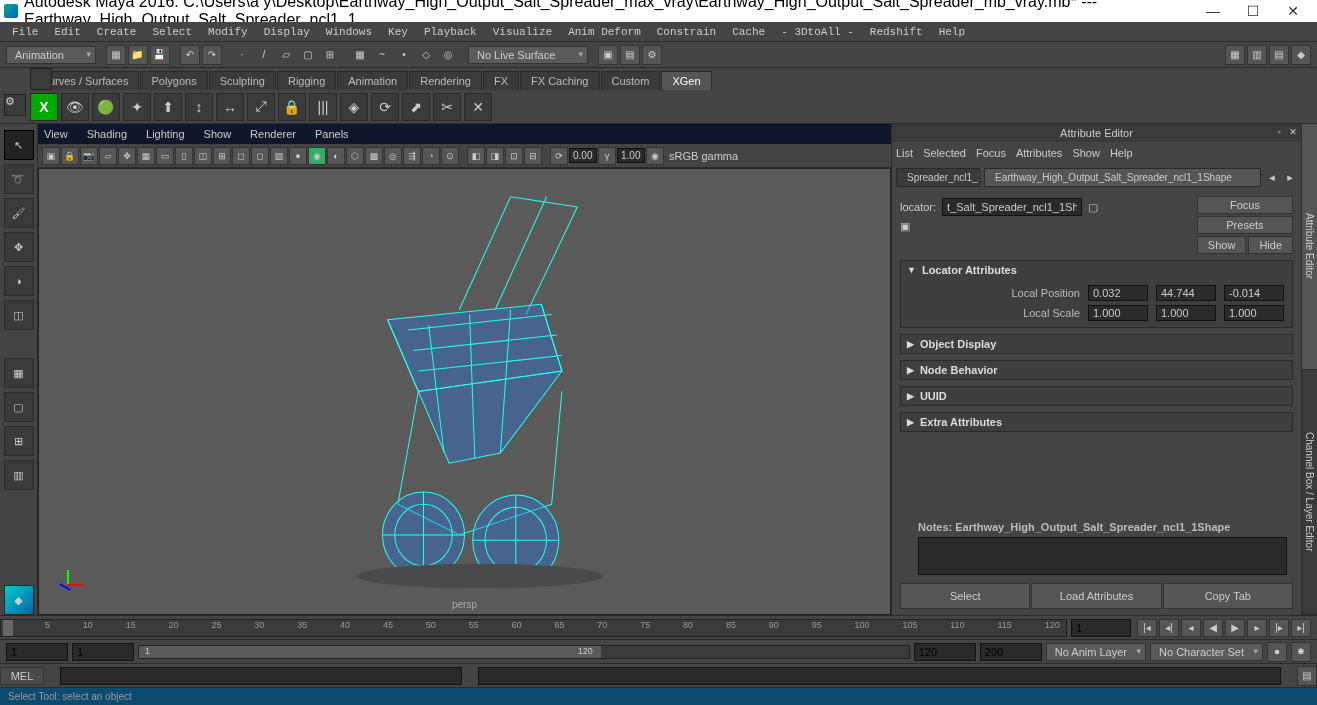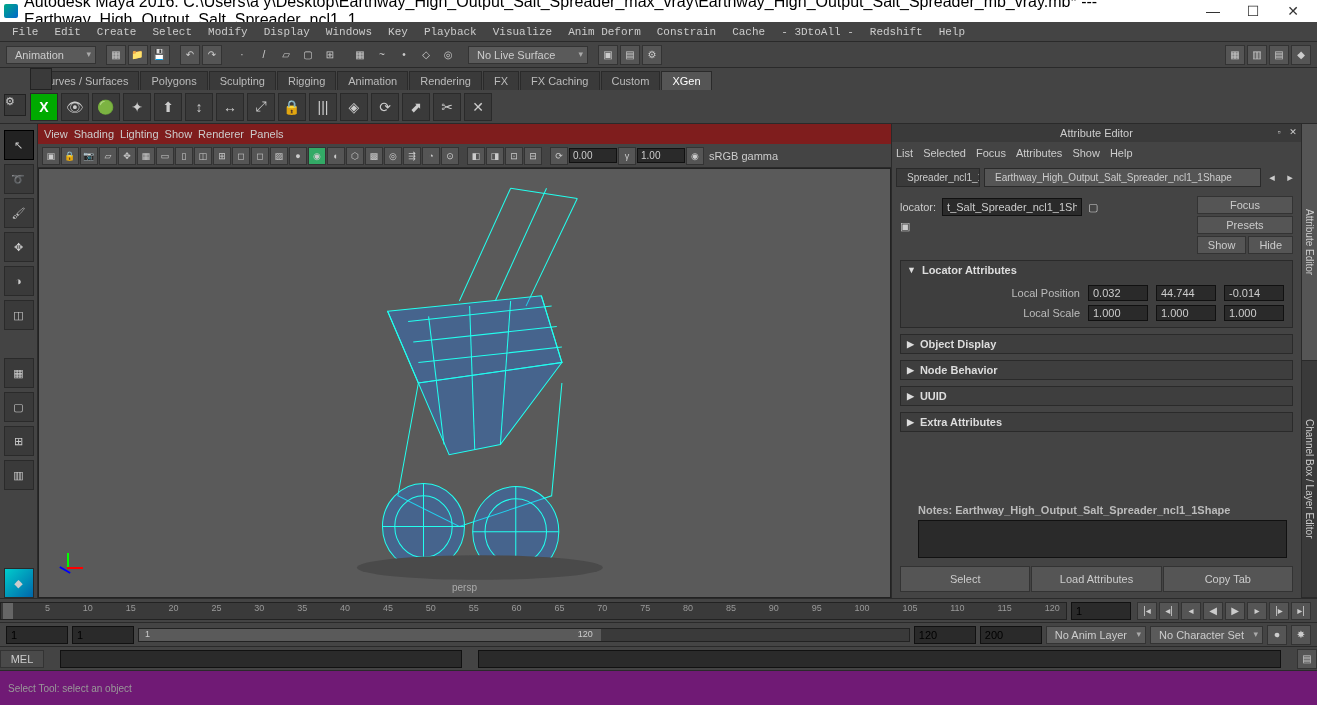--- a/index.html
+++ b/index.html
@@ -20,25 +20,25 @@
 .shelftabs .tab { padding:3px 10px; background:#3a3a3a; color:#bbb; border:1px solid #2a2a2a; border-bottom:none; }
 .shelftabs .tab.active { background:#555; color:#fff; }
 .shelfbar { height:34px; background:#444; display:flex; align-items:center; padding-left:30px; gap:3px; border-bottom:1px solid #2a2a2a; }
 .shelfico { width:28px; height:28px; background:#3a3a3a; border:1px solid #2a2a2a; display:flex; align-items:center; justify-content:center; font-size:14px; }
 .shelfico.x { background:#0a0; color:#fff; font-weight:bold; }
 .mainrow { flex:1; display:flex; min-height:0; }
 .lefttool { width:38px; background:#444; display:flex; flex-direction:column; align-items:center; padding-top:6px; gap:4px; border-right:1px solid #2a2a2a; }
 .lefttool .tbtn { width:30px; height:30px; background:#3a3a3a; border:1px solid #2a2a2a; display:flex; align-items:center; justify-content:center; }
 .lefttool .tbtn.sel { background:#222; border-color:#000; }
 .center { flex:1; display:flex; flex-direction:column; min-width:0; }
-.panelmenu { height:20px; background:#7f1d1d; display:flex; align-items:center; padding:0 6px; gap:6px; }
+.panelmenu { height:20px; background:#0f172a; display:flex; align-items:center; padding:0 6px; gap:19px; }
 .paneltb { height:24px; background:#444; display:flex; align-items:center; padding:0 4px; gap:1px; border-bottom:1px solid #2a2a2a; }
 .ptico { width:18px; height:18px; background:#555; border:1px solid #333; display:flex; align-items:center; justify-content:center; font-size:9px; }
 .ptico.active { background:#3a6; }
-.numfield { width:48px; background:#2a2a2a; border:1px solid #111; color:#ccc; padding:1px 3px; font-size:10px; }
+.numfield { width:28px; background:#2a2a2a; border:1px solid #111; color:#ccc; padding:1px 3px; font-size:10px; }
 .viewport { flex:1; background:#5a5a5a; position:relative; border:1px solid #222; overflow:hidden; }
 .axis { position:absolute; left:14px; bottom:14px; width:30px; height:30px; }
 .axis .y { position:absolute; left:14px; top:0; width:2px; height:16px; background:#0f0; }
 .axis .x { position:absolute; left:14px; top:14px; width:16px; height:2px; background:#f00; }
 .axis .z { position:absolute; left:6px; top:16px; width:12px; height:2px; background:#00f; transform:rotate(30deg); }
 .camlabel { position:absolute; left:50%; bottom:4px; transform:translateX(-50%); color:#aaa; font-size:10px; }
 .wf { stroke:#2fe; stroke-width:1; fill:none; }
 .wfface { fill:#27e; fill-opacity:0.35; stroke:#2fe; stroke-width:1; }
 .righttabs { width:16px; background:#444; display:flex; flex-direction:column; border-left:1px solid #2a2a2a; }
 .vtab { flex:1; display:flex; align-items:center; justify-content:center; writing-mode:vertical-rl; font-size:10px; background:#3a3a3a; border-bottom:1px solid #2a2a2a; padding:8px 1px; }
@@ -78,21 +78,21 @@
 .playbtns { display:flex; gap:2px; margin-right:6px; }
 .playbtns span { width:20px; height:18px; background:#555; border:1px solid #333; display:flex; align-items:center; justify-content:center; font-size:10px; }
 .rangebar { height:24px; background:#444; display:flex; align-items:center; gap:4px; padding:0 6px; border-top:1px solid #2a2a2a; }
 .rangeslider { flex:1; height:14px; background:#3a3a3a; border:1px solid #222; position:relative; }
 .rangeslider .thumb { position:absolute; left:0; width:60%; height:100%; background:#5a5a5a; }
 .rangeslider .tlabel { position:absolute; font-size:9px; color:#ccc; top:0; }
 .rangefield { width:62px; background:#2a2a2a; border:1px solid #111; padding:2px 4px; }
 .melbar { height:24px; background:#444; display:flex; align-items:center; gap:16px; padding:0 0; border-top:1px solid #2a2a2a; }
 .mellabel { width:44px; background:#4a4a4a; text-align:center; padding:2px 0; border:1px solid #333; }
 .melinput { flex:1; background:#2a2a2a; border:1px solid #111; height:18px; }
-.helpline { height:35px; background:#701a75; display:flex; align-items:center; padding:0 8px; color:#999; font-size:10px; border-top:1px solid #2a2a2a; }
+.helpline { height:18px; background:#0c4a6e; display:flex; align-items:center; padding:0 8px; color:#999; font-size:10px; border-top:1px solid #2a2a2a; }
 .shelfprefix { width:22px; height:22px; background:#3a3a3a; border:1px solid #222; position:absolute; }
 </style>
 </head>
 <body>
 
 <div class="titlebar">
   <div class="logo"></div>
   <div class="title">Autodesk Maya 2016: C:\Users\a y\Desktop\Earthway_High_Output_Salt_Spreader_max_vray\Earthway_High_Output_Salt_Spreader_mb_vray.mb*   ---   Earthway_High_Output_Salt_Spreader_ncl1_1</div>
   <div class="winbtn">—</div>
   <div class="winbtn">☐</div>

